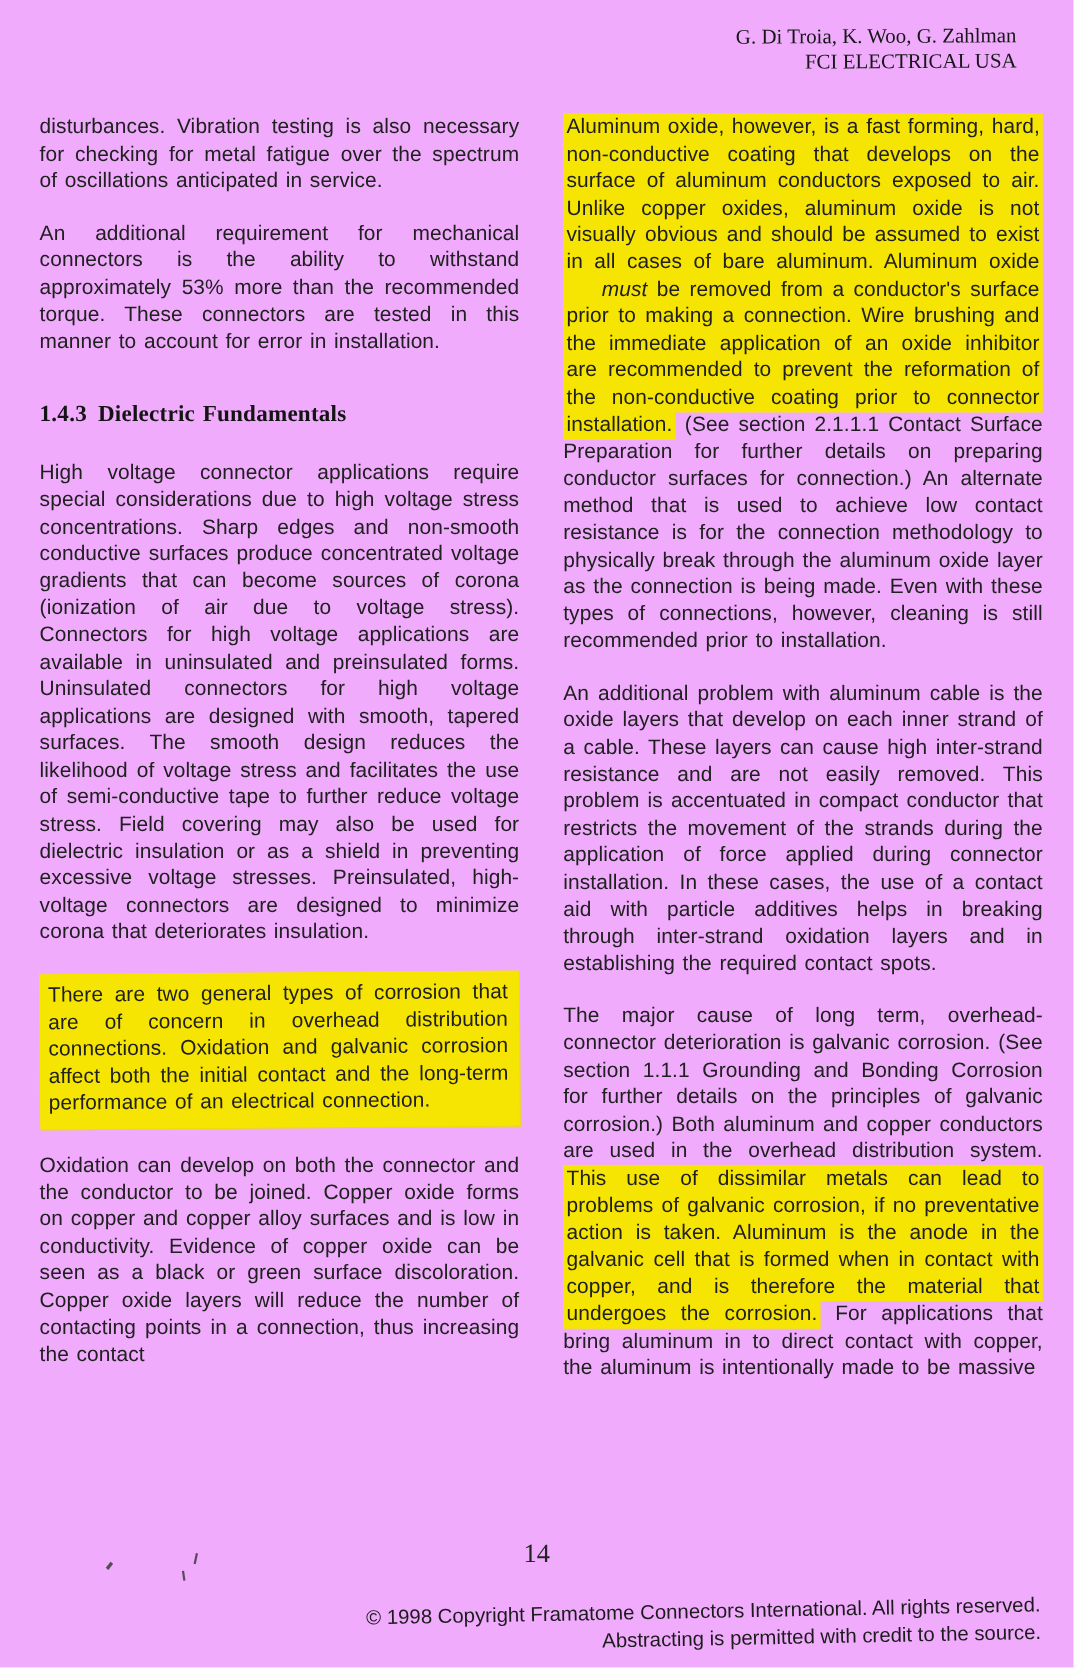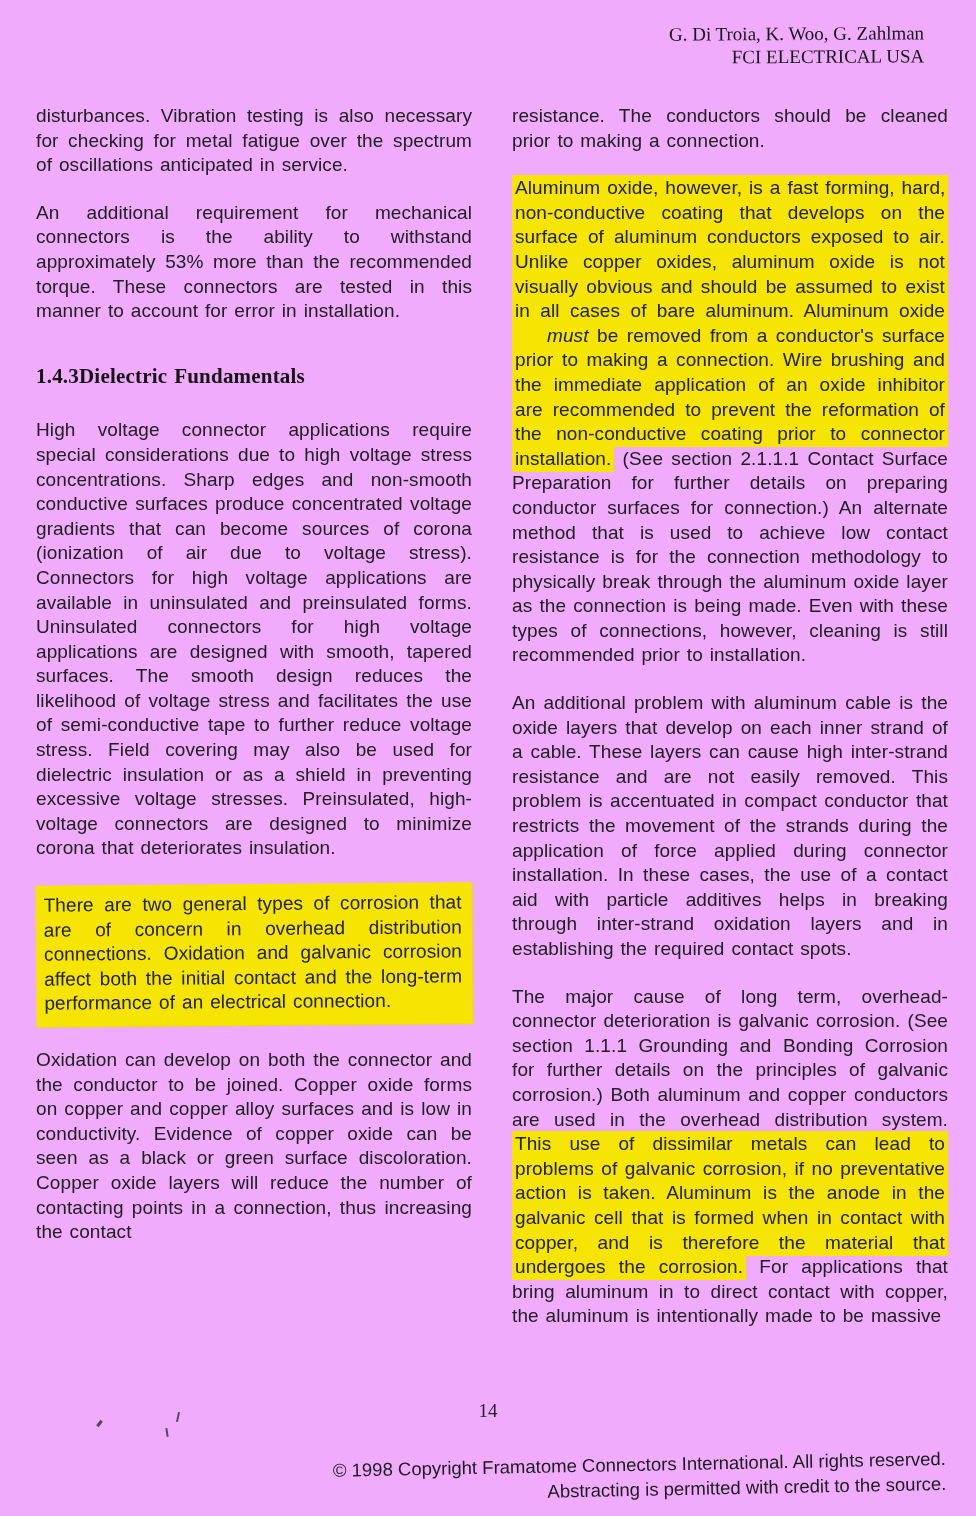--- a/index.html
+++ b/index.html
@@ -43,21 +43,21 @@
   .col p { margin: 0 0 23px 0; }
   .heading {
     font-family: "Liberation Serif", serif;
     font-weight: bold;
     font-size: 21px;
     letter-spacing: 0.2px;
     text-align: left;
     margin: 40px 0 30px 0;
     color: #141414;
   }
-  .hnum { }
+  .hnum { margin-right: 10px; }
   mark {
     background: #f6e503;
     color: inherit;
     padding: 2px 3px 3px 3px;
     box-decoration-break: clone;
     -webkit-box-decoration-break: clone;
   }
   .hl-block {
     background: #f6e503;
     padding: 8px 10px 10px 8px;
@@ -66,21 +66,21 @@
     transform: rotate(-0.45deg);
     box-shadow: 1px 1px 0 #eedb06;
   }
   .footer-pagenum {
     position: absolute;
     top: 1400px;
     left: 0;
     width: 976px;
     text-align: center;
     font-family: "Liberation Serif", serif;
-    font-size: 19px;
+    font-size: 24px;
     color: #222222;
   }
   .copyright {
     position: absolute;
     top: 1446px;
     right: 30px;
     text-align: right;
     font-size: 18.5px;
     line-height: 25px;
     color: #1b1b1b;
@@ -112,21 +112,20 @@
     <div class="col">
       <p>disturbances.  Vibration testing is also necessary for checking for metal fatigue over the spectrum of oscillations anticipated in service.</p>
       <p>An additional requirement for mechanical connectors is the ability to withstand approximately 53% more than the recommended torque.  These connectors are tested in this manner to account for error in installation.</p>
       <h3 class="heading"><span class="hnum">1.4.3</span><span>Dielectric Fundamentals</span></h3>
       <p>High voltage connector applications require special considerations due to high voltage stress concentrations.  Sharp edges and non-smooth conductive surfaces produce concentrated voltage gradients that can become sources of corona (ionization of air due to voltage stress).  Connectors for high voltage applications are available in uninsulated and preinsulated forms.  Uninsulated connectors for high voltage applications are designed with smooth, tapered surfaces.  The smooth design reduces the likelihood of voltage stress and facilitates the use of semi-conductive tape to further reduce voltage stress.  Field covering may also be used for dielectric insulation or as a shield in preventing excessive voltage stresses.  Preinsulated, high-voltage connectors are designed to minimize corona that deteriorates insulation.</p>
       <p class="hl-block" style="background-color: rgb(246, 229, 3);">There are two general types of corrosion that are of concern in overhead distribution connections.  Oxidation and galvanic corrosion affect both the initial contact and the long-term performance of an electrical connection.</p>
       <p>Oxidation can develop on both the connector and the conductor to be joined.  Copper oxide forms on copper and copper alloy surfaces and is low in conductivity.  Evidence of copper oxide can be seen as a black or green surface discoloration.  Copper oxide layers will reduce the number of contacting points in a connection, thus increasing the contact</p>
     </div>
 
     <div class="col">
-      <p>resistance.  The conductors should be cleaned prior to making a connection.</p>
       <p><mark style="background-color: rgb(246, 229, 3);"><span>Aluminum oxide, however, is a fast forming, hard, non-conductive coating that develops on the surface of aluminum conductors exposed to air.  Unlike copper oxides, aluminum oxide is not visually obvious and should be assumed to exist in all cases of bare aluminum.  Aluminum oxide </span><i>must</i><span> be removed from a conductor's surface prior to making a connection.  Wire brushing and the immediate application of an oxide inhibitor are recommended to prevent the reformation of the non-conductive coating prior to connector installation.</span></mark><span>  (See section 2.1.1.1 Contact Surface Preparation for further details on preparing conductor surfaces for connection.)  An alternate method that is used to achieve low contact resistance is for the connection methodology to physically break through the aluminum oxide layer as the connection is being made.  Even with these types of connections, however, cleaning is still recommended prior to installation.</span></p>
       <p>An additional problem with aluminum cable is the oxide layers that develop on each inner strand of a cable.  These layers can cause high inter-strand resistance and are not easily removed.  This problem is accentuated in compact conductor that restricts the movement of the strands during the application of force applied during connector installation.  In these cases, the use of a contact aid with particle additives helps in breaking through inter-strand oxidation layers and in establishing the required contact spots.</p>
       <p><span>The major cause of long term, overhead-connector deterioration is galvanic corrosion. (See section 1.1.1 Grounding and Bonding Corrosion for further details on the principles of galvanic corrosion.)  Both aluminum and copper conductors are used in the overhead distribution system.  </span><mark style="background-color: rgb(246, 229, 3);">This use of dissimilar metals can lead to problems of galvanic corrosion, if no preventative action is taken. Aluminum is the anode in the galvanic cell that is formed when in contact with copper, and is therefore the material that undergoes the corrosion.</mark><span>  For applications that bring aluminum in to direct contact with copper, the aluminum is intentionally made to be massive</span></p>
     </div>
 
   </div>
 
   <div class="footer-pagenum">14</div>
 
   <div class="copyright">

